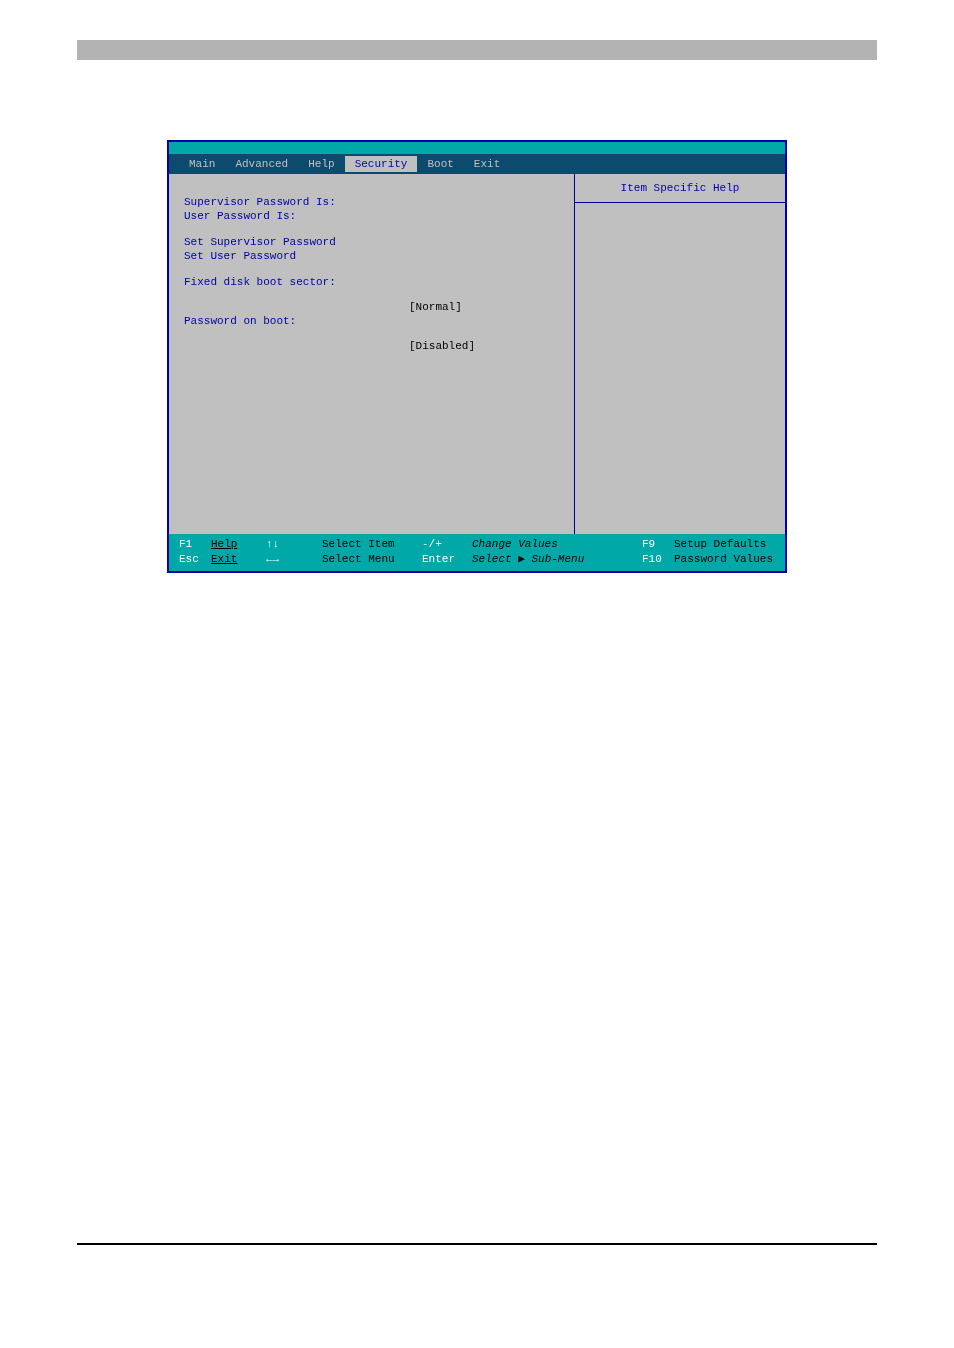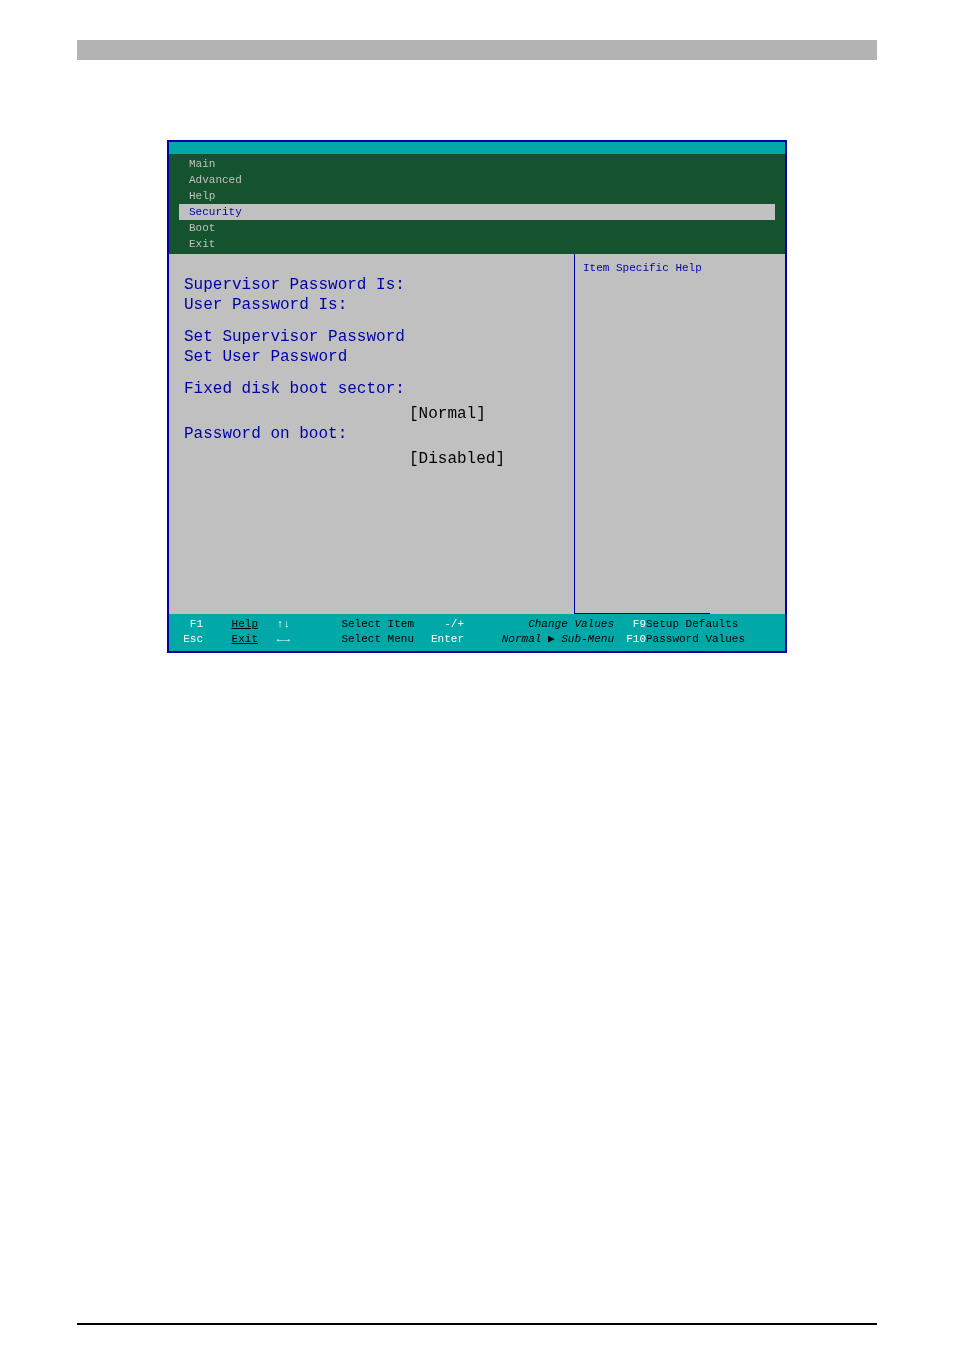--- a/index.html
+++ b/index.html
@@ -21,25 +21,24 @@
     .bios-container {
       width: 620px;
       margin: 80px auto 0;
       border: 2px solid #0000a8;
     }
     .title-bar {
       background: #00a8a8;
       height: 12px;
     }
     .menu-bar {
-      background: #14532d;
+      background: #0c4a6e;
       display: flex;
       padding: 2px 10px;
       font-size: 11px;
-      flex-direction: column;
     }
     .menu-item {
       padding: 2px 10px;
       color: #c0c0c0;
       cursor: pointer;
     }
     .menu-item.active {
       background: #c0c0c0;
       color: #0000a8;
     }
@@ -50,54 +49,53 @@
     }
     .main-panel {
       flex: 1;
       padding: 10px 15px;
       border-right: 1px solid #0000a8;
       position: relative;
     }
     .help-panel {
       width: 210px;
       display: flex;
-      flex-direction: row;
+      flex-direction: column;
     }
     .help-title {
       text-align: center;
       padding: 8px;
       color: #0000a8;
       font-size: 11px;
       border-bottom: 1px solid #0000a8;
     }
     .help-content {
       flex: 1;
       padding: 8px;
     }
     .setting-row {
       display: flex;
       margin-bottom: 2px;
-      font-size: 16px;
+      font-size: 11px;
     }
     .setting-label {
       color: #0000a8;
       width: 225px;
     }
     .setting-value {
       color: #000000;
       margin-top: 25px;
     }
     .spacer {
       height: 12px;
     }
     .footer-bar {
       background: #00a8a8;
-      padding: 4px 2px;
-      font-size: 11px;
-      text-align: right;
+      padding: 4px 10px;
+      font-size: 11px;
     }
     .footer-row {
       display: flex;
       align-items: center;
       margin-bottom: 2px;
     }
     .footer-key {
       color: #ffffff;
       width: 32px;
     }
@@ -120,20 +118,21 @@
       width: 50px;
     }
     .footer-action3 {
       color: #000000;
       width: 150px;
       font-style: italic;
     }
     .footer-key4 {
       color: #ffffff;
       width: 32px;
+      margin-left: 20px;
     }
     .footer-action4 {
       color: #000000;
     }
     .bottom-line {
       border-top: 2px solid #000000;
       width: 800px;
       margin: 670px auto 0;
     }
   </style>
@@ -197,20 +196,20 @@
       <span class="footer-action3">Change Values</span>
       <span class="footer-key4">F9</span>
       <span class="footer-action4">Setup Defaults</span>
     </div>
     <div class="footer-row">
       <span class="footer-key">Esc</span>
       <span class="footer-action">Exit</span>
       <span class="footer-key2">←→</span>
       <span class="footer-action2">Select Menu</span>
       <span class="footer-key3">Enter</span>
-      <span class="footer-action3">Normal ▶ Sub-Menu</span>
+      <span class="footer-action3">Select ▶ Sub-Menu</span>
       <span class="footer-key4">F10</span>
       <span class="footer-action4">Password Values</span>
     </div>
   </div>
 </div>
 
 <div class="bottom-line"></div>
 
 </body></html>

